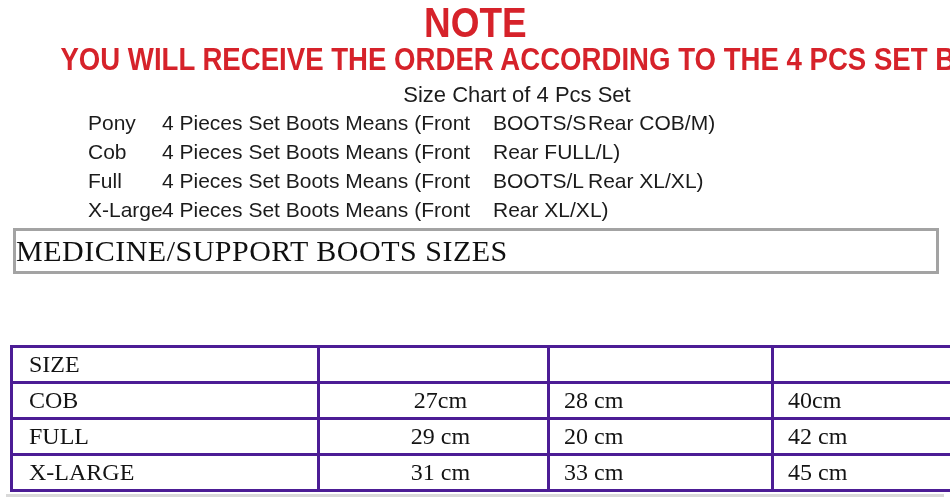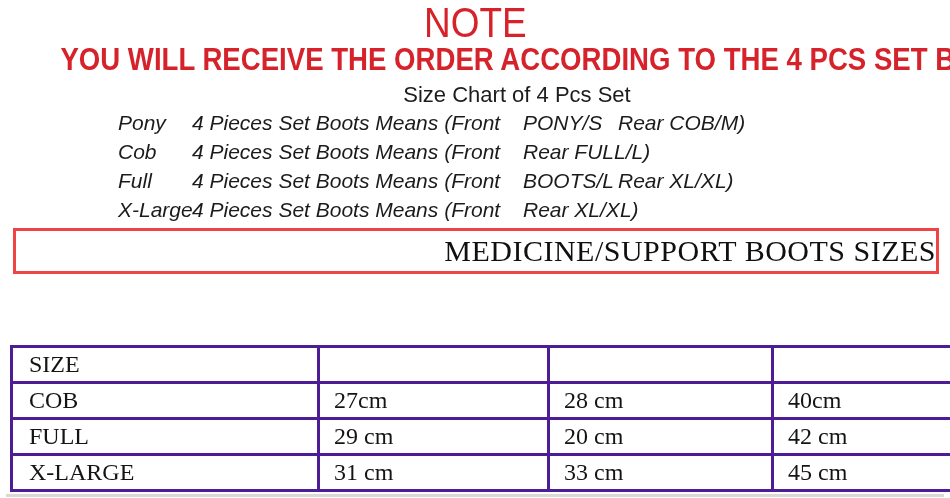--- a/index.html
+++ b/index.html
@@ -16,21 +16,21 @@
   }
   .page { width: 950px; height: 498px; position: relative; }
 
   
   .note-title {
     padding-top: 2px;
     height: 42px;
     line-height: 42px;
     text-align: center;
     color: #d6222a;
-    font-weight: normal;
+    font-weight: bold;
     font-size: 42px;
     white-space: nowrap;
   }
   .note-title .squeeze {
     display: inline-block;
     transform: scaleX(0.88);
     transform-origin: center;
   }
   .note-subtitle {
     height: 32px;
@@ -53,40 +53,40 @@
     height: 26px;
     line-height: 26px;
     text-align: center;
     position: relative;
     left: 42px;
     font-size: 22px;
     color: #1c1c1c;
   }
 
   
-  .set-rows { margin: 0 0 0 118px; font-style: italic; }
+  .set-rows { margin: 0 0 0 88px; }
   .set-row {
     display: flex;
     font-size: 21px;
     line-height: 29px;
     color: #1b1b1b;
     white-space: nowrap;
   }
   .set-row .col-label { width: 74px; flex: none; }
   .set-row .col-desc  { width: 331px; flex: none; }
   .set-row .col-front { width: 95px; flex: none; }
   .set-row .col-rear  { flex: none; }
 
   
   .banner {
     margin: 4px 11px 0 13px;
-    border: 3px solid #ef4444;
+    border: 3px solid #a3a3a3;
     height: 40px;
     line-height: 40px;
-    text-align: right;
+    text-align: left;
     font-family: "Liberation Serif", serif;
     font-size: 30px;
     color: #101010;
     letter-spacing: 0.5px;
     white-space: nowrap;
   }
 
   
   table.sizes-table {
     margin: 71px 0 0 10px;
@@ -100,21 +100,21 @@
   table.sizes-table td {
     border: 3px solid #4c1d95;
     height: 33px;
     padding: 0 0 0 14px;
     vertical-align: middle;
     overflow: hidden;
     white-space: nowrap;
   }
   table.sizes-table td.first { padding-left: 16px; }
   .col-1 { width: 288px; }
-  .col-2 { width: 213px; }
+  .col-2 { width: 213px; text-align: center; }
   .col-3 { width: 207px; }
   .col-4 { width: 218px; }
 
   .bottom-strip {
     margin: 2px auto 0 auto;
     width: 938px;
     height: 3px;
     background: #d9d9d9;
   }
 </style>
@@ -130,21 +130,21 @@
   <div class="note-subtitle">
     <span class="squeeze">YOU WILL RECEIVE THE ORDER ACCORDING TO THE 4 PCS SET BELOW</span>
   </div>
 
   <div class="set-heading">Size Chart of 4 Pcs Set</div>
 
   <div class="set-rows">
     <div class="set-row">
       <span class="col-label">Pony</span>
       <span class="col-desc">4 Pieces Set Boots Means (Front</span>
-      <span class="col-front">PONY/S</span>
+      <span class="col-front">BOOTS/S</span>
       <span class="col-rear">Rear COB/M)</span>
     </div>
     <div class="set-row">
       <span class="col-label">Cob</span>
       <span class="col-desc">4 Pieces Set Boots Means (Front</span>
       <span class="col-rear">Rear FULL/L)</span>
     </div>
     <div class="set-row">
       <span class="col-label">Full</span>
       <span class="col-desc">4 Pieces Set Boots Means (Front</span>

